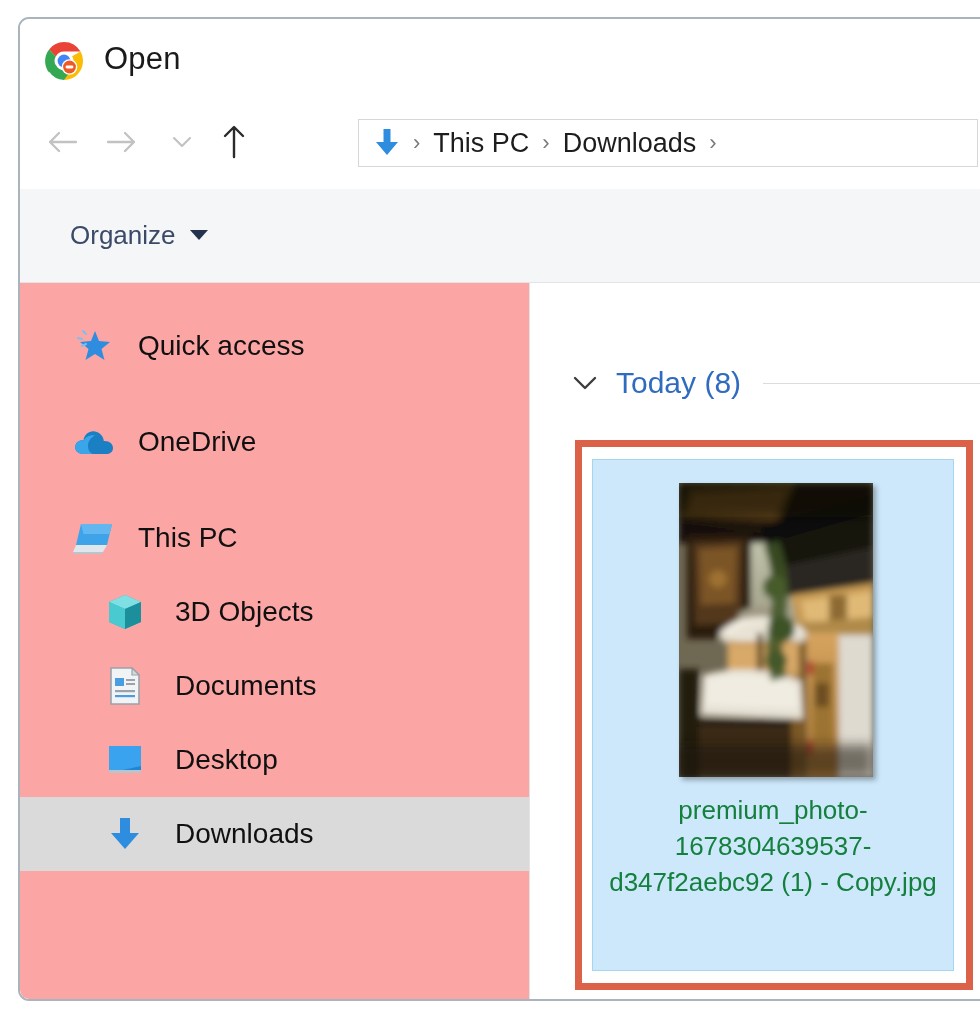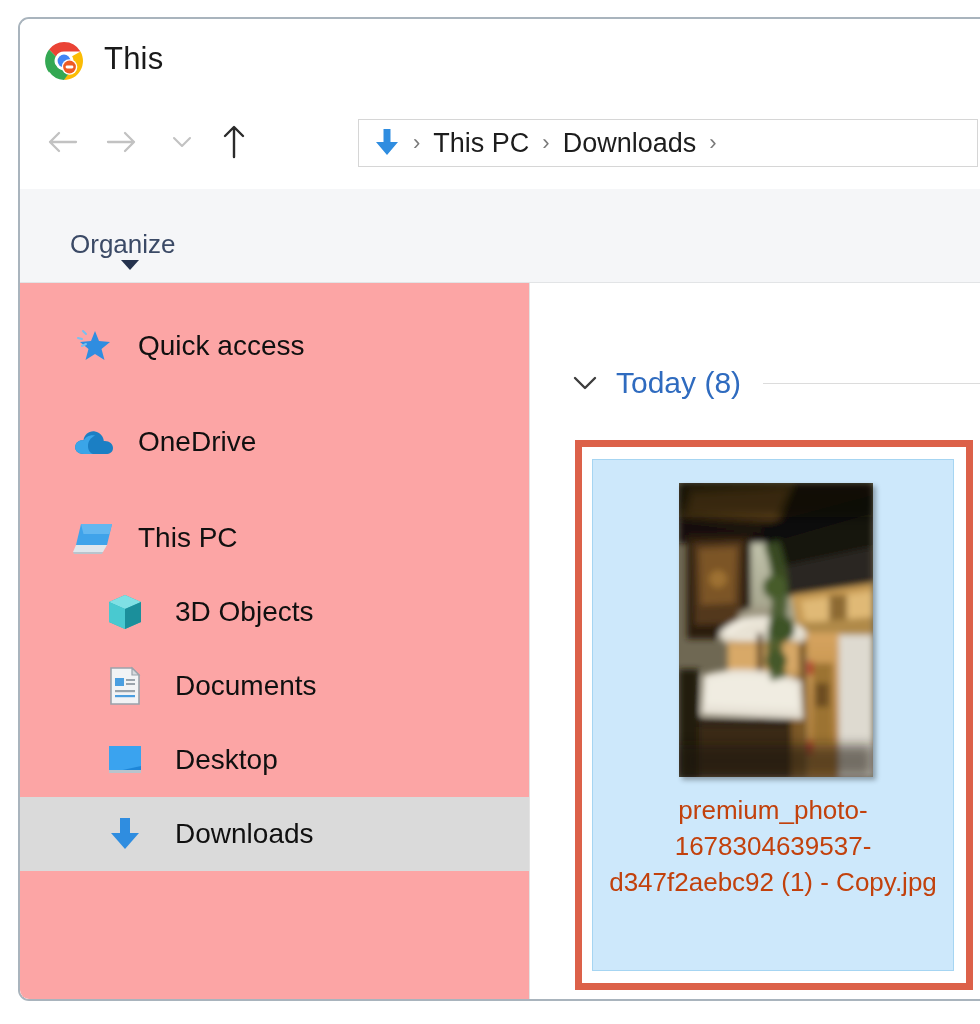--- a/index.html
+++ b/index.html
@@ -72,23 +72,23 @@
     line-height: 1;
   }
 
   
   #command-bar {
     position: absolute; left: 0; top: 170px; right: 0; height: 93px;
     background: #f5f6f8;
     border-bottom: 1px solid #e2e4e6;
   }
   .cmd-btn {
-    position: absolute; top: 40px; height: 48px;
+    position: absolute; top: 22px; height: 48px;
     display: flex; align-items: center;
-    font-size: 26px; color: #3b4a66; white-space: nowrap; flex-direction: column;
+    font-size: 26px; color: #3b4a66; white-space: nowrap;
   }
   #btn-organize { left: 50px; }
   #btn-newfolder{ left: 348px; }
   #organize-caret {
     display: inline-block; margin-left: 14px;
     width: 0; height: 0;
     border-left: 9px solid transparent;
     border-right: 9px solid transparent;
     border-top: 10px solid #24324d;
   }
@@ -173,21 +173,21 @@
   #file-thumb {
     position: absolute; left: 86px; top: 23px;
     width: 194px; height: 294px;
     box-shadow: 3px 3px 5px rgba(0,0,0,.32);
     overflow: hidden;
     background: #1b150e;
   }
   #file-name {
     position: absolute; left: 6px; right: 6px; top: 332px;
     font-size: 26px; line-height: 36px;
-    color: #c2410c;
+    color: #15803d;
     text-align: center;
     word-break: break-word;
   }
 </style>
 </head>
 <body>
 
 <div id="dialog-window">
 
   <div id="title-bar">
@@ -198,21 +198,21 @@
         <path d="M7.1 10.4l6.7 7a9.4 9.4 0 0 0 0 9.2l-6.8 7A19 19 0 0 1 7.1 10.4z" fill="#34a853"></path>
         <path d="M38.5 12.6A19 19 0 0 1 22 41l6.9-11.9A9.4 9.4 0 0 0 31.4 22a9.3 9.3 0 0 0-1.3-4.8z" fill="#fbbc05"></path>
         <path d="M7 32.6l6.8-7A9.4 9.4 0 0 0 22 31.4h6.9L22 41a19 19 0 0 1-15-8.4z" fill="#34a853"></path>
         <circle cx="22" cy="22" r="9" fill="#ffffff"></circle>
         <circle cx="22" cy="22" r="6.4" fill="#4285f4"></circle>
         <circle cx="27.5" cy="28" r="7.8" fill="#ffffff"></circle>
         <circle cx="27.5" cy="28" r="6.4" fill="#ee5a24"></circle>
         <rect x="23.6" y="26.6" width="7.8" height="2.9" rx="1.4" fill="#ffffff"></rect>
       </svg>
     </span>
-    <span id="title-text">This</span>
+    <span id="title-text">Open</span>
   </div>
 
   <div id="nav-bar">
 
     <span class="nav-arrow" id="nav-back">
       <svg width="34" height="30" viewBox="0 0 34 30">
         <path d="M14 6 L5 15 L14 24 M5 15 H31" fill="none" stroke="#c2c2c2" stroke-width="2.3" stroke-linecap="round" stroke-linejoin="round"></path>
       </svg>
     </span>
 

